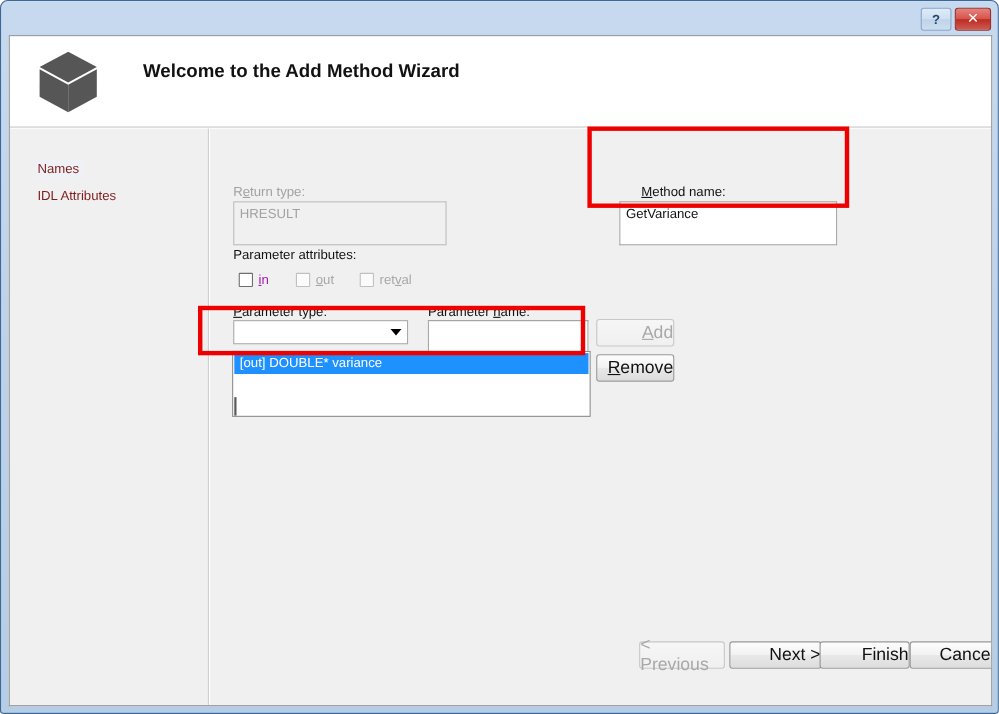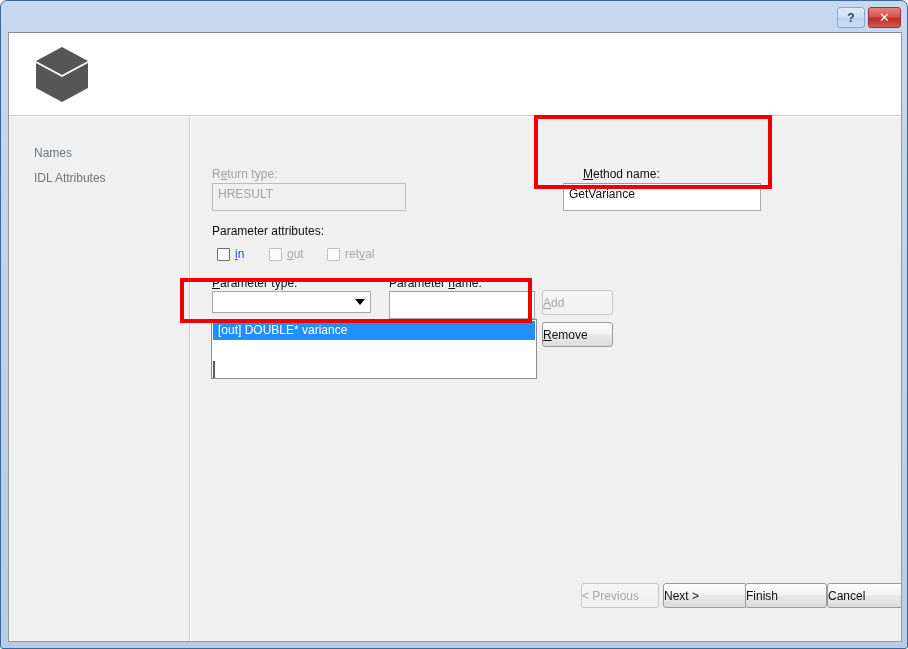--- a/index.html
+++ b/index.html
@@ -120,21 +120,21 @@
     width: 181px;
     height: 524px;
     background: #f0f0f0;
     border-right: 1px solid #cfcfcf;
     box-sizing: border-box;
   }
   .side-item {
     position: absolute;
     left: 23px;
     font-size: 12px;
-    color: #737373;
+    color: #7f1d1d;
     padding: 1px 3px 2px 2px;
     white-space: nowrap;
   }
   .side-item.selected {
     background: #eef2f7;
   }
 
   
   #main {
     position: absolute;
@@ -158,21 +158,21 @@
   
   .field {
     position: absolute;
     box-sizing: border-box;
     background: #ffffff;
     border: 1px solid #a9a9a9;
     border-top-color: #9b9b9b;
     font-size: 12px;
     color: #111111;
     padding: 3px 4px 0 5px;
-    height: 28px;
+    height: 40px;
     white-space: nowrap;
     overflow: hidden;
   }
   .field.disabled {
     background: #f0f0f0;
     border-color: #bdbdbd;
     color: #a2a2a2;
   }
 
   
@@ -197,21 +197,21 @@
   .cbrow { position: absolute; display: flex; align-items: center; }
   .cbox {
     width: 13px; height: 13px;
     box-sizing: border-box;
     background: #ffffff;
     border: 1px solid #6e6e6e;
     margin-right: 5px;
     border-radius: 1px;
   }
   .cbox.dis { border-color: #c0c0c0; background: #fbfbfb; }
-  .cblabel { font-size: 12px; color: #1d4ed8; white-space: nowrap; }
+  .cblabel { font-size: 12px; color: #a21caf; white-space: nowrap; }
   .cblabel.dis { color: #a8a8a8; }
 
   
   #param-list {
     position: absolute;
     box-sizing: border-box;
     background: #ffffff;
     border: 1px solid #8c8c8c;
     overflow: hidden;
     padding-left: 46px;
@@ -236,25 +236,25 @@
   }
 
   
   .btn {
     position: absolute;
     box-sizing: border-box;
     height: 25px;
     background: linear-gradient(to bottom, #fdfdfd 0%, #f2f2f2 48%, #e8e8e8 52%, #dddddd 100%);
     border: 1px solid #9a9a9a;
     border-radius: 3px;
-    font-size: 12px;
+    font-size: 16px;
     color: #111111;
     display: flex;
     align-items: center;
-    justify-content: flex-start;
+    justify-content: flex-end;
     font-family: "Liberation Sans", sans-serif;
   }
   .btn.disabled {
     background: linear-gradient(to bottom, #f6f6f6 0%, #f0f0f0 100%);
     border-color: #c8c8c8;
     color: #a8a8a8;
   }
 
   
   #footer-bar { position: absolute; left: 182px; top: 560px; width: 710px; height: 48px; }
@@ -283,20 +283,21 @@
   </div>
 
   <div id="client">
 
     <div id="banner">
       <svg id="banner-icon" viewBox="0 0 62 62">
         <polygon points="31,4 57,18 31,32 5,18" fill="#565656"></polygon>
         <polygon points="5,20 31,34 31,59 5,45" fill="#565656"></polygon>
         <polygon points="57,20 57,45 31,59 31,34" fill="#565656"></polygon>
       </svg>
+      <div id="banner-title">Welcome to the Add Method Wizard</div>
     </div>
 
     <div id="sidebar">
       <div class="side-item selected" style="top:28px;">
         <span>Names</span>
       </div>
       <div class="side-item" style="top:53px;">
         <span>IDL Attributes</span>
       </div>
     </div>

